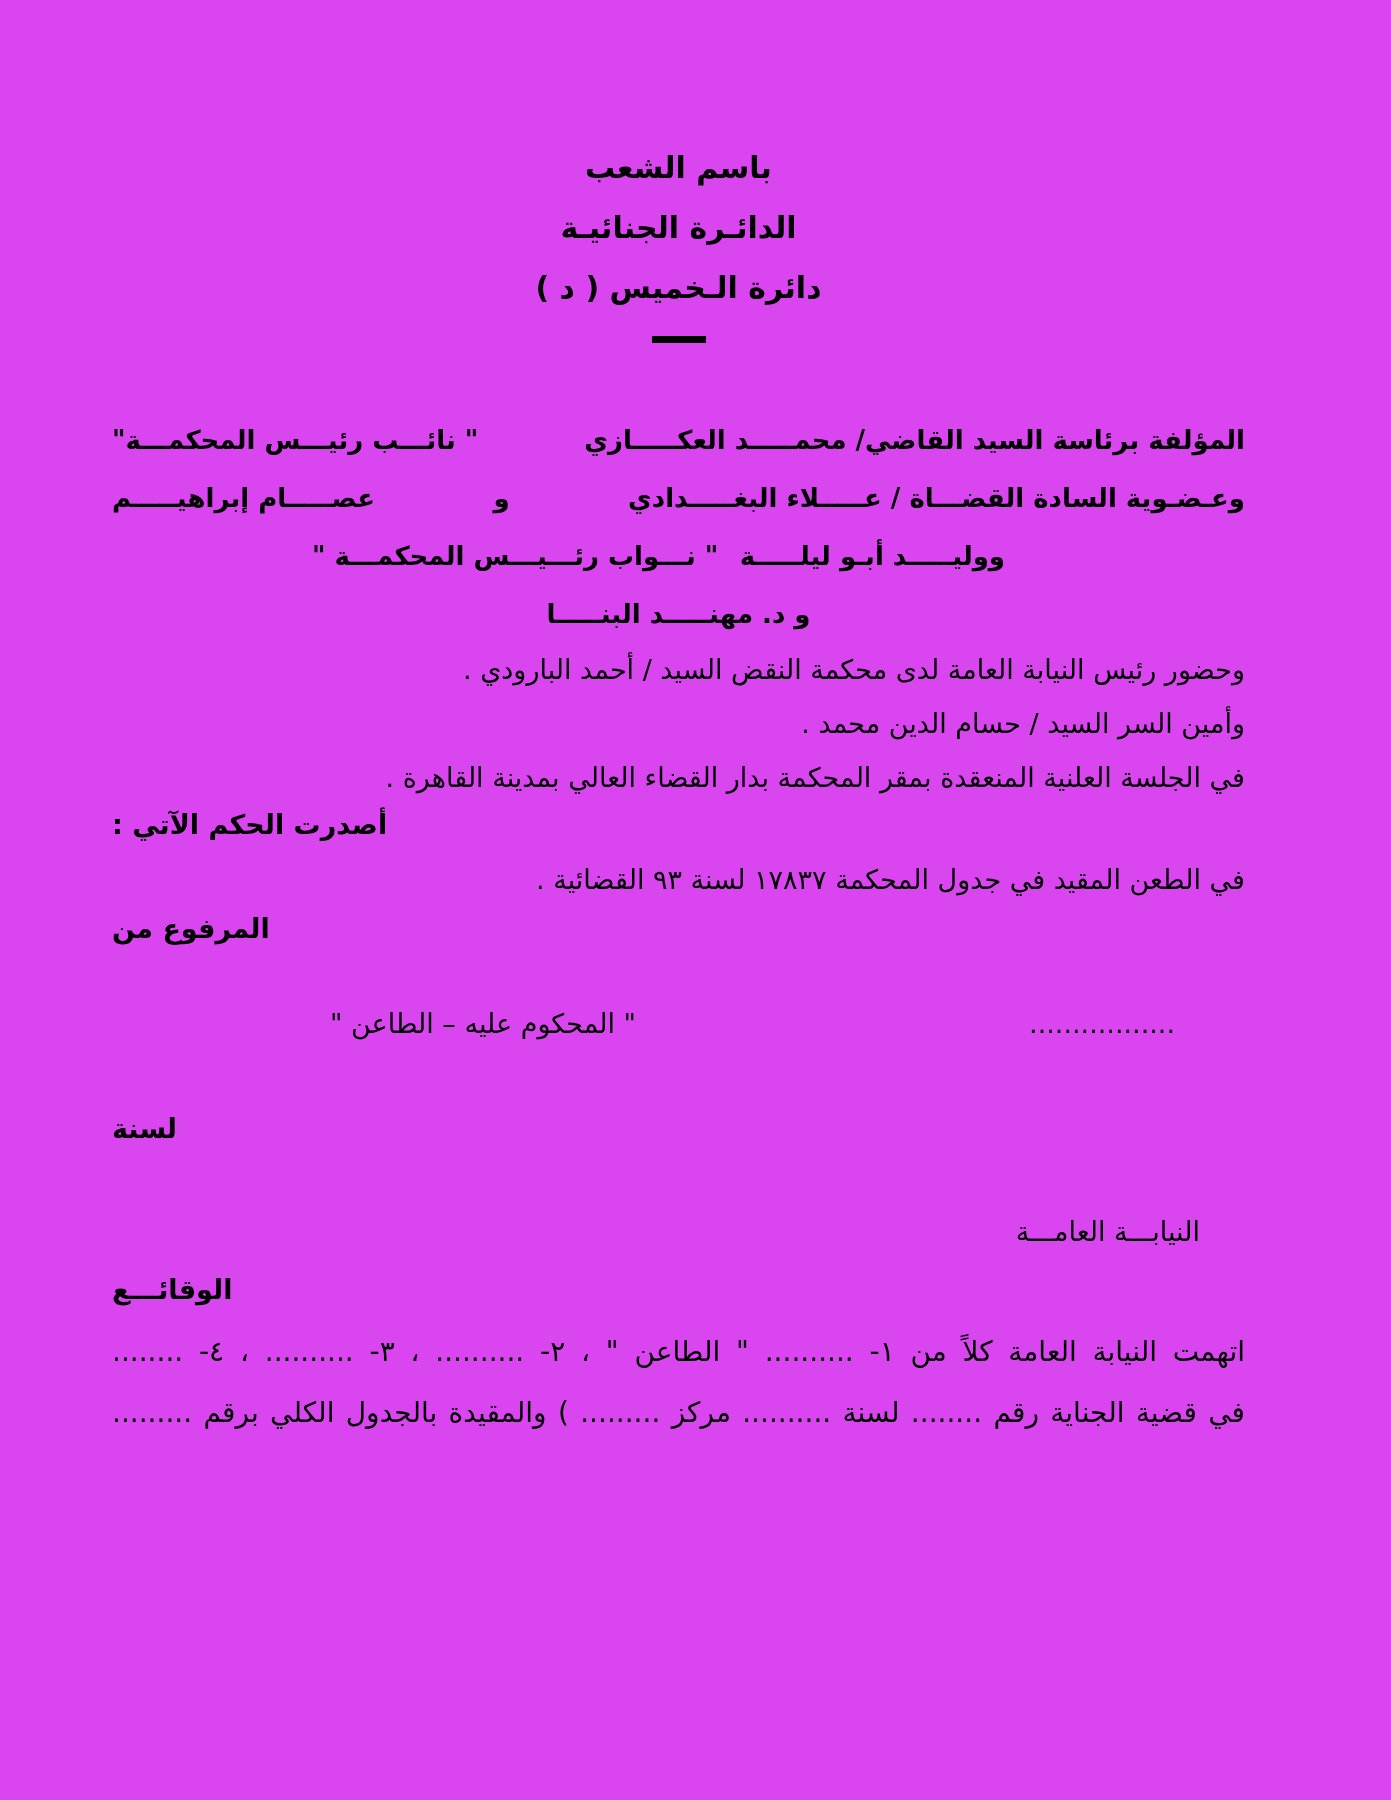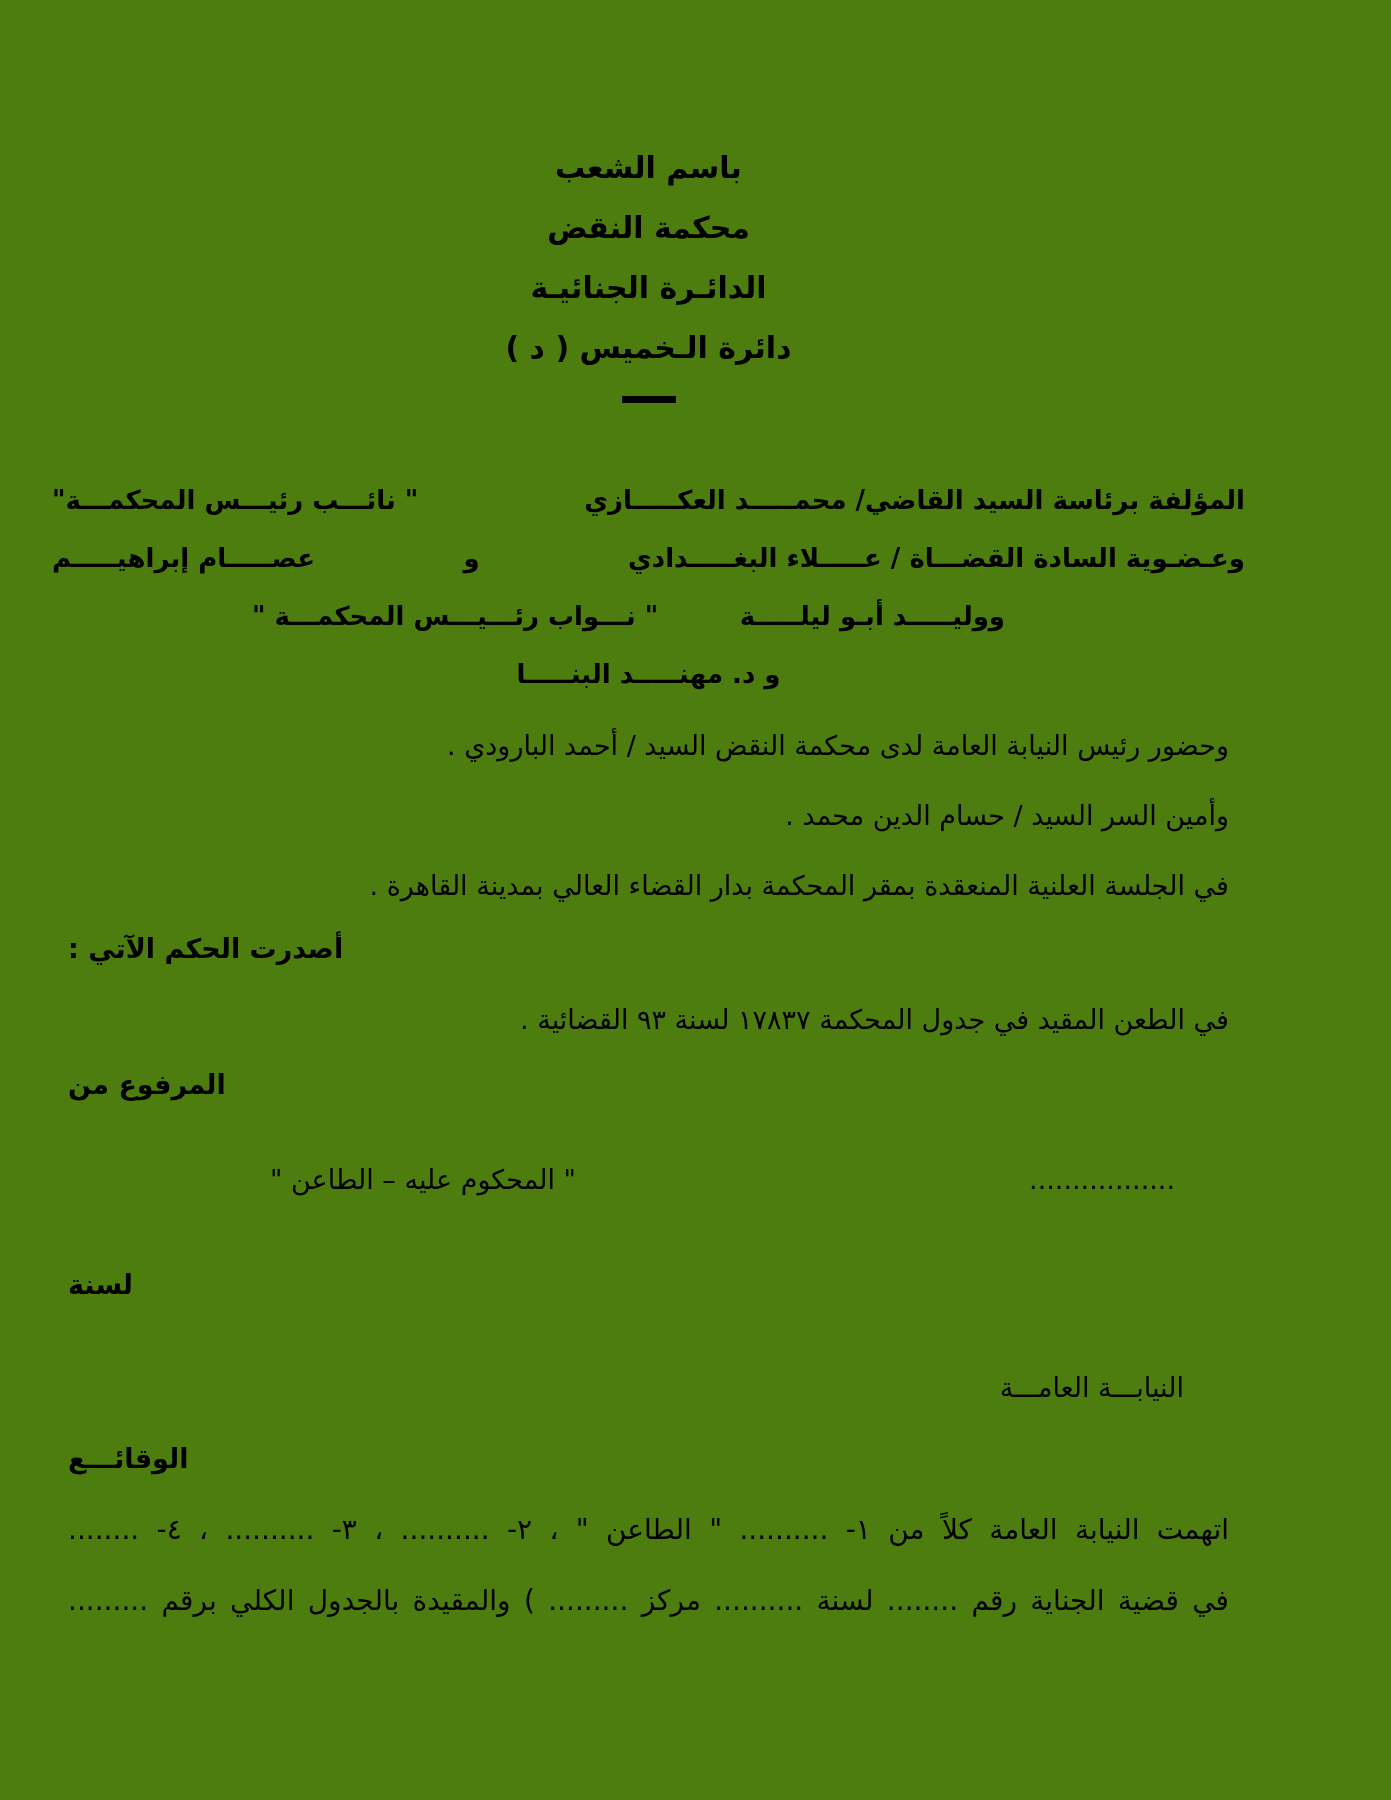--- a/index.html
+++ b/index.html
@@ -4,23 +4,23 @@
 <style>
   html, body {
     margin: 0;
     padding: 0;
     background: #ffffff;
   }
   .page {
     position: relative;
     width: 1391px;
     height: 1800px;
-    background: #4d7c0f;
+    background: #d946ef;
     box-sizing: border-box;
-    padding: 138px 146px 40px 52px;
+    padding: 138px 146px 40px 112px;
     direction: rtl;
     color: #000000;
     font-family: "DejaVu Sans", "Liberation Sans", sans-serif;
   }
   
   .doc-header .h-line {
     text-align: center;
     font-weight: bold;
     font-size: 30px;
     line-height: 60px;
@@ -45,21 +45,21 @@
     line-height: 58px;
   }
   .panel-row span { white-space: nowrap; }
   .panel-row.row-3 { padding: 0 240px 0 200px; }
   .panel-row.row-4 {
     display: block;
     text-align: center;
   }
   
   p {
-    margin: 16px;
+    margin: 0;
     font-size: 27px;
     line-height: 55px;
     text-align: right;
   }
   .attendance p { line-height: 54px; }
   .bold { font-weight: bold; }
   .centered { text-align: left; }
   .ruling-intro { margin-top: -8px; }
   .filed-by { margin-top: -6px; }
   
@@ -91,21 +91,20 @@
   .facts-p1 { margin-top: 7px; }
   .facts-p2 { margin-top: 6px; }
 </style>
 </head>
 <body>
 
 <div class="page">
 
   <header class="doc-header">
     <div class="h-line">باسم الشعب</div>
-    <div class="h-line">محكمة النقض</div>
     <div class="h-line">الدائـرة الجنائيـة</div>
     <div class="h-line">دائرة الـخميس ( د )</div>
     <div class="separator"></div>
   </header>
 
   <section class="panel">
     <div class="panel-row row-1">
       <span>المؤلفة برئاسة السيد القاضي/ محمـــــد العكـــــازي</span>
       <span>" نائـــب رئيـــس المحكمـــة"</span>
     </div>

